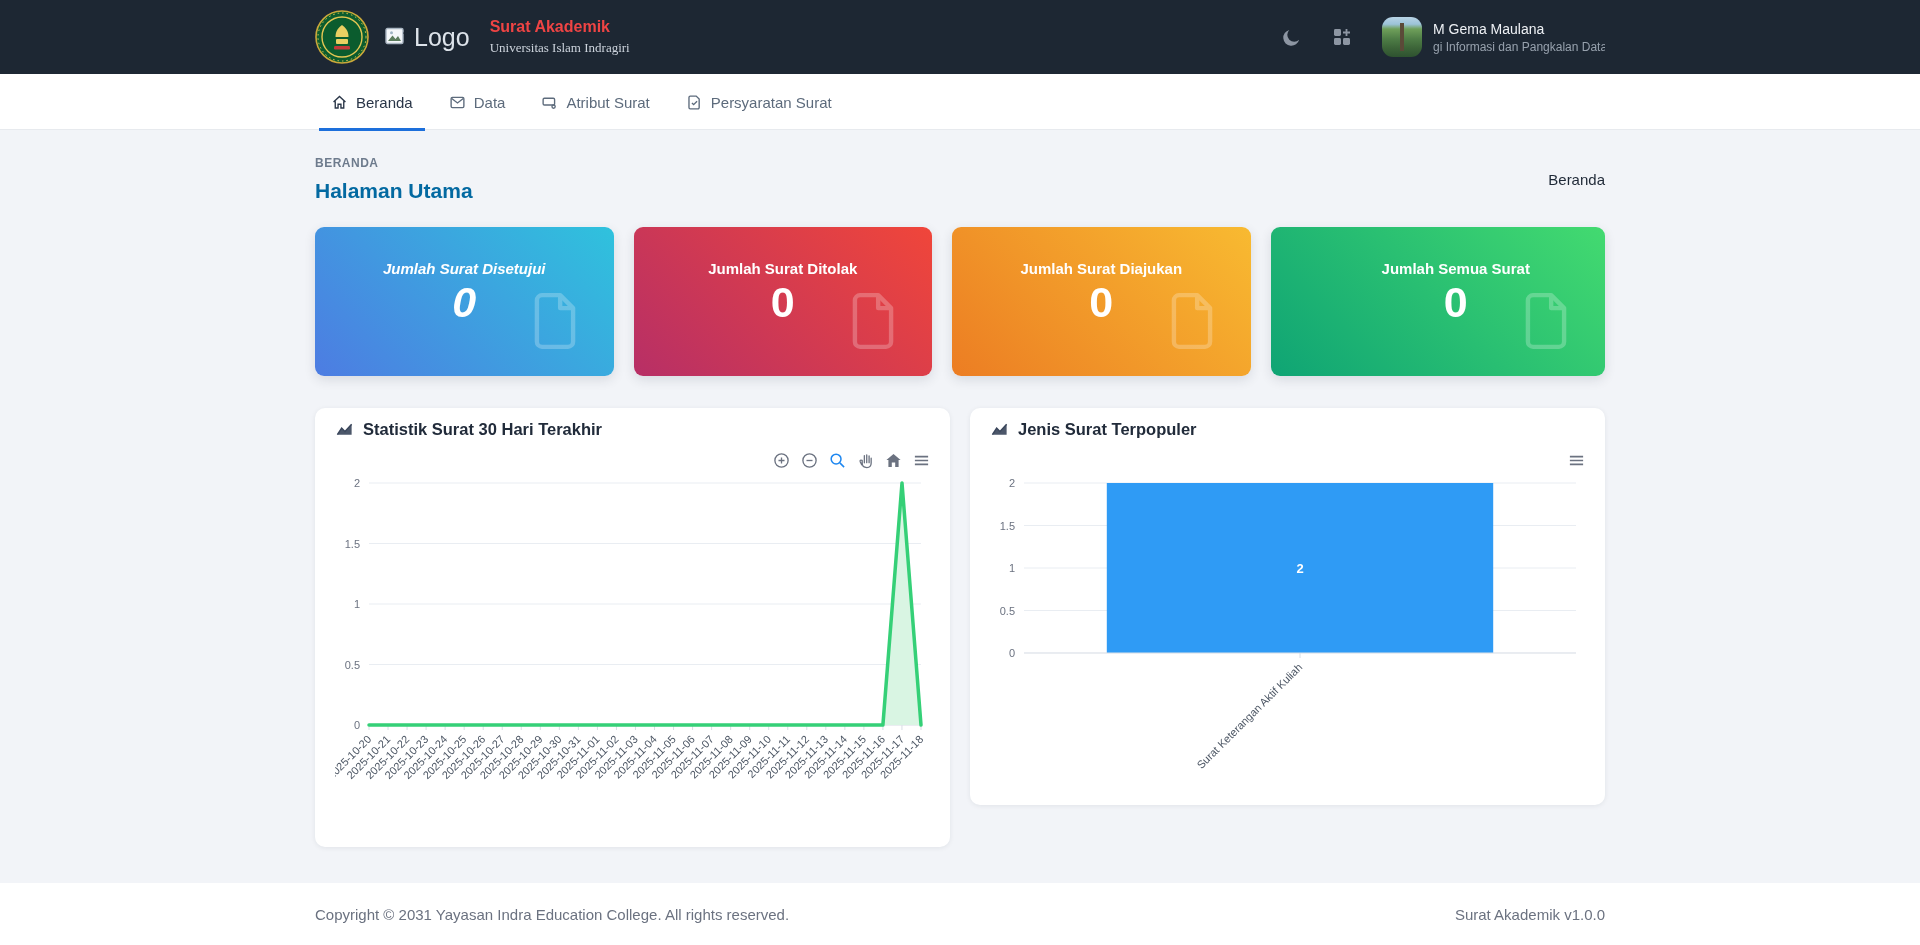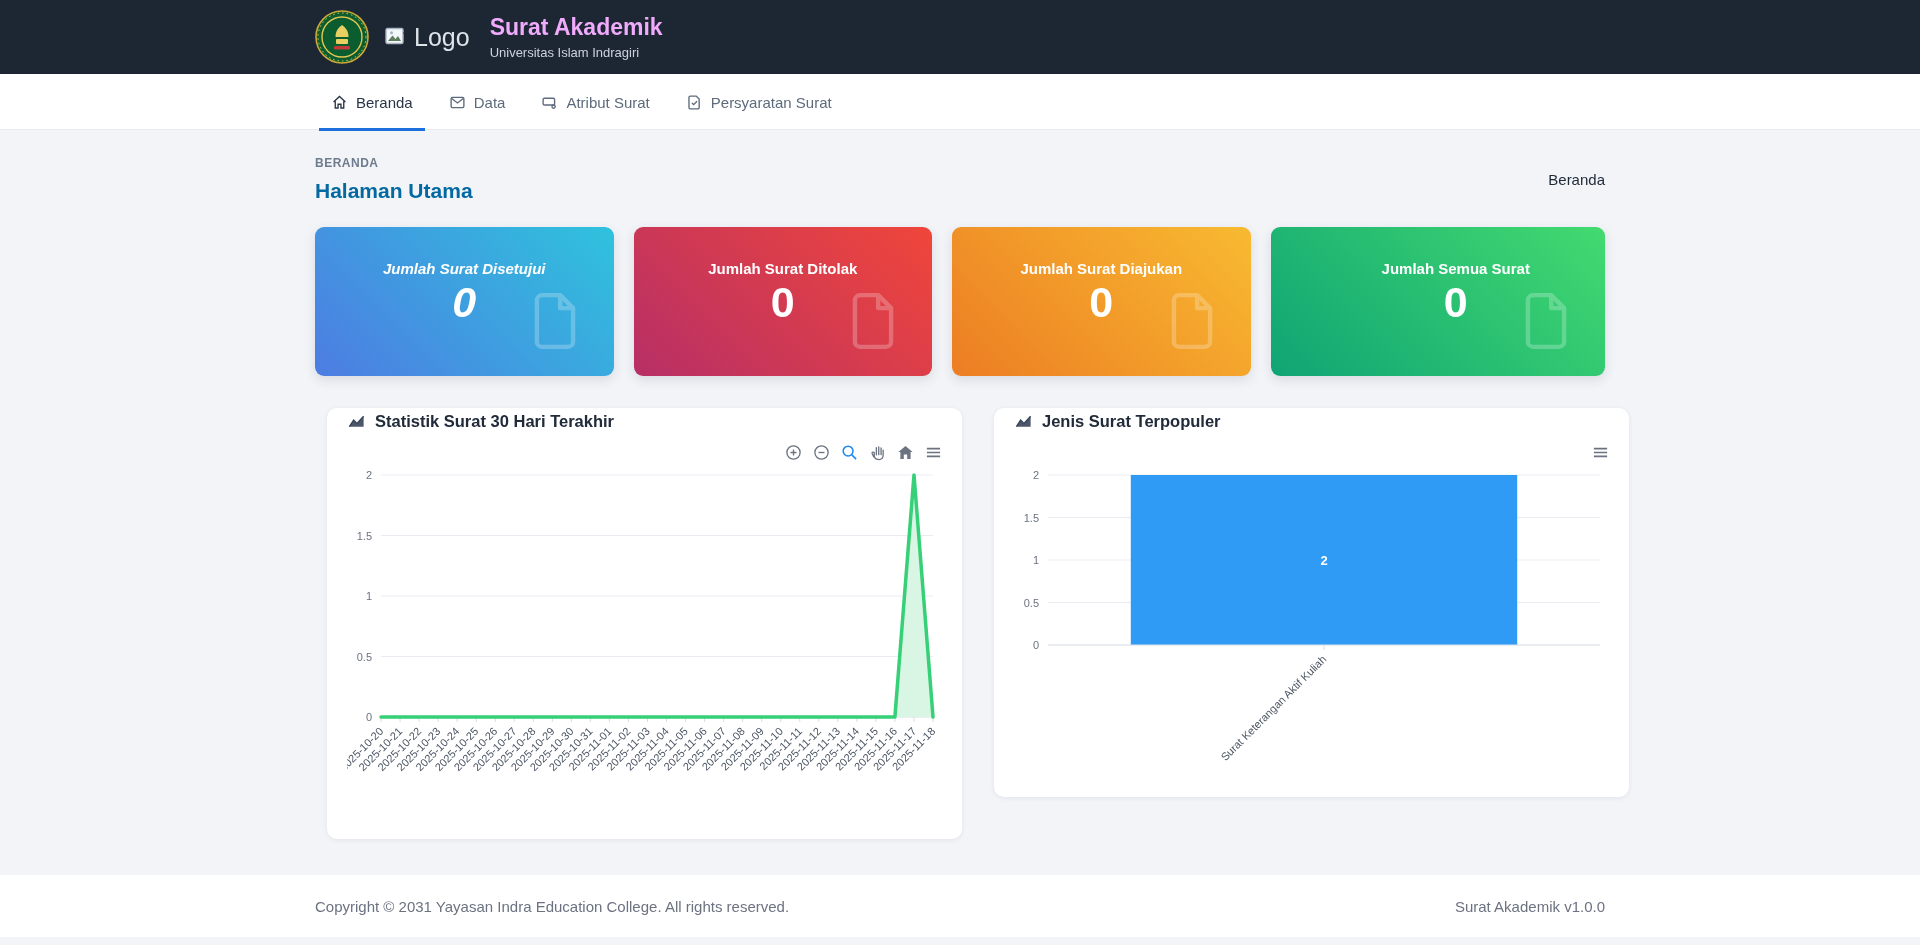--- a/index.html
+++ b/index.html
@@ -10,22 +10,22 @@
     background:#f2f4f8; color:#1f2937;
   }
   .container { width:1290px; margin:0 auto; }
 
   
   .navbar { height:74px; background:#1d2733; }
   .navbar-inner { display:flex; align-items:center; height:100%; }
   .emblem { width:54px; height:54px; flex:0 0 auto; }
   .logo-broken { display:flex; align-items:center; gap:6px; margin-left:16px; color:#dde3ea; font-size:25px; }
   .brand { margin-left:20px; }
-  .brand-title { color:#f0abfc; font-size:23px; font-weight:700; }
-  .brand-sub { color:#ccd3dc; font-size:13px; margin-top:4px; }
+  .brand-title { color:#ef4444; font-size:16px; font-weight:700; }
+  .brand-sub { color:#ccd3dc; font-size:13px; margin-top:4px;font-family:Liberation Serif, serif; }
   .nav-right { margin-left:auto; display:flex; align-items:center; }
   .nav-icon-btn { color:#8d96a3; margin-left:30px; cursor:pointer; display:flex; }
   .avatar { width:40px; height:40px; border-radius:11px; margin-left:30px; overflow:hidden; flex:0 0 auto;
     background:
       linear-gradient(180deg,#b8d4e6 0%,#9cc3d8 18%,#6fa05a 30%,#4e7d46 55%,#3c6438 78%,#2e5230 100%);
     position:relative;
   }
   .avatar:after { content:""; position:absolute; left:18px; top:6px; width:4px; height:28px; background:#5b4a38; }
   .user-text { margin-left:11px; width:172px; overflow:hidden; }
   .user-name { color:#eef1f5; font-size:14px; white-space:nowrap; }
@@ -49,21 +49,21 @@
   
   .cards { display:flex; gap:20px; margin-top:24px; }
   .stat-card { flex:1; height:149px; border-radius:9px; position:relative; color:#fff; overflow:hidden;
                box-shadow:0 4px 12px rgba(30,40,60,.12); }
   .stat-label { text-align:center; margin-top:33px; font-size:15px; font-weight:700; }
   .stat-value { text-align:center; font-size:43px; font-weight:600; line-height:1.1; margin-top:2px; }
   .stat-file-icon { position:absolute; right:28px; top:58px; width:62px; height:72px; opacity:.24; }
 
   
   .charts-row { display:flex; gap:20px; margin-top:32px; align-items:flex-start; }
-  .panel { background:#fff; border-radius:10px; flex:1; padding:4px 20px 4px; box-shadow:0 1px 5px rgba(25,35,50,.08);margin-left:12px; }
+  .panel { background:#fff; border-radius:10px; flex:1; padding:12px 20px 4px; box-shadow:0 1px 5px rgba(25,35,50,.08); }
   .panel-head { display:flex; align-items:center; gap:9px; font-size:16.5px; font-weight:600; color:#212b3a; }
   .panel-head svg { color:#39455a; }
   .chart-toolbar { display:flex; justify-content:flex-end; align-items:center; gap:11px; margin-top:12px; height:18px; color:#6b7280; }
   .chart-toolbar .tbtn { display:flex; cursor:pointer; color:#6b7280; }
   .chart-toolbar .tbtn.active { color:#1e87f0; }
   .chart-svg { display:block; margin-top:2px; }
   svg text { font-family:"Liberation Sans", sans-serif; }
 
   
   .footer { background:#ffffff; margin-top:36px; height:62px; }
@@ -90,20 +90,40 @@
         <rect x="1" y="1.5" width="17" height="15" rx="1.5" fill="#f4f7fa" stroke="#aab6c2" stroke-width="1.4"></rect>
         <path d="M3 14 l4.5-5.5 3 3.5 2.5-3 3 5z" fill="#5c7d5e"></path>
         <circle cx="6.5" cy="5.8" r="1.5" fill="#9fb4c4"></circle>
         <path d="M18 6 l4 4 v-7 z" fill="#1d2733"></path>
       </svg>
       <span>Logo</span>
     </span>
     <div class="brand">
       <div class="brand-title">Surat Akademik</div>
       <div class="brand-sub">Universitas Islam Indragiri</div>
+    </div>
+    <div class="nav-right">
+      <span class="nav-icon-btn">
+        <svg width="21" height="21" viewBox="0 0 24 24">
+          <path d="M20.7 14.5 A9.2 9.2 0 1 1 9.5 3.3 A7.4 7.4 0 0 0 20.7 14.5 z" fill="currentColor"></path>
+        </svg>
+      </span>
+      <span class="nav-icon-btn">
+        <svg width="20" height="20" viewBox="0 0 20 20">
+          <rect x="2" y="2" width="7" height="7" rx="1.4" fill="currentColor"></rect>
+          <rect x="2" y="11" width="7" height="7" rx="1.4" fill="currentColor"></rect>
+          <rect x="11" y="11" width="7" height="7" rx="1.4" fill="currentColor"></rect>
+          <path d="M14.5 2 v7 M11 5.5 h7" stroke="currentColor" stroke-width="1.8"></path>
+        </svg>
+      </span>
+      <span class="avatar"></span>
+      <div class="user-text">
+        <div class="user-name">M Gema Maulana</div>
+        <div class="user-role">gi Informasi dan Pangkalan Data</div>
+      </div>
     </div>
   </div>
 </div>
 
 <div class="tabbar">
   <div class="container tabs">
     <div class="tab active">
       <svg width="17" height="17" viewBox="0 0 20 20" fill="none" stroke="currentColor" stroke-width="1.6">
         <path d="M3 9.5 L10 3 L17 9.5 M5 8.5 V16.5 H8.3 V12 H11.7 V16.5 H15 V8.5"></path>
       </svg>

